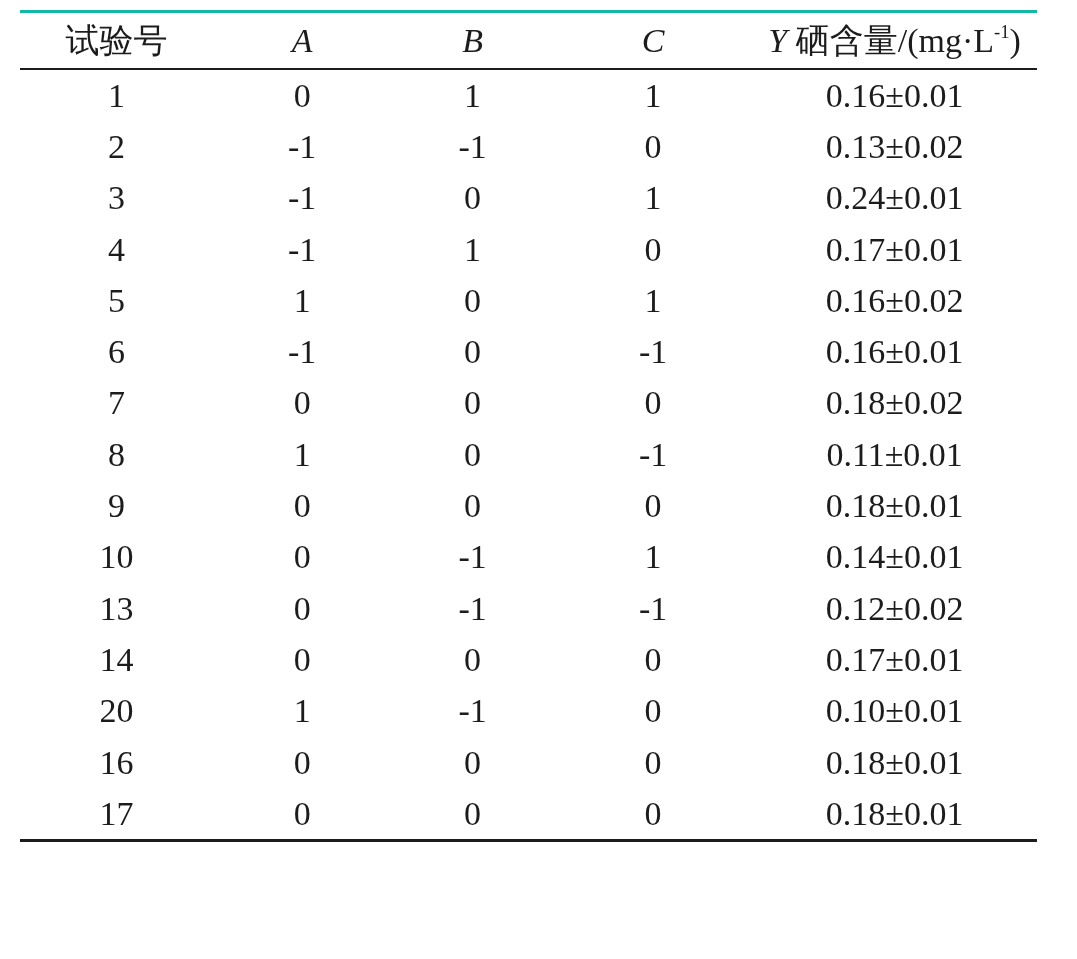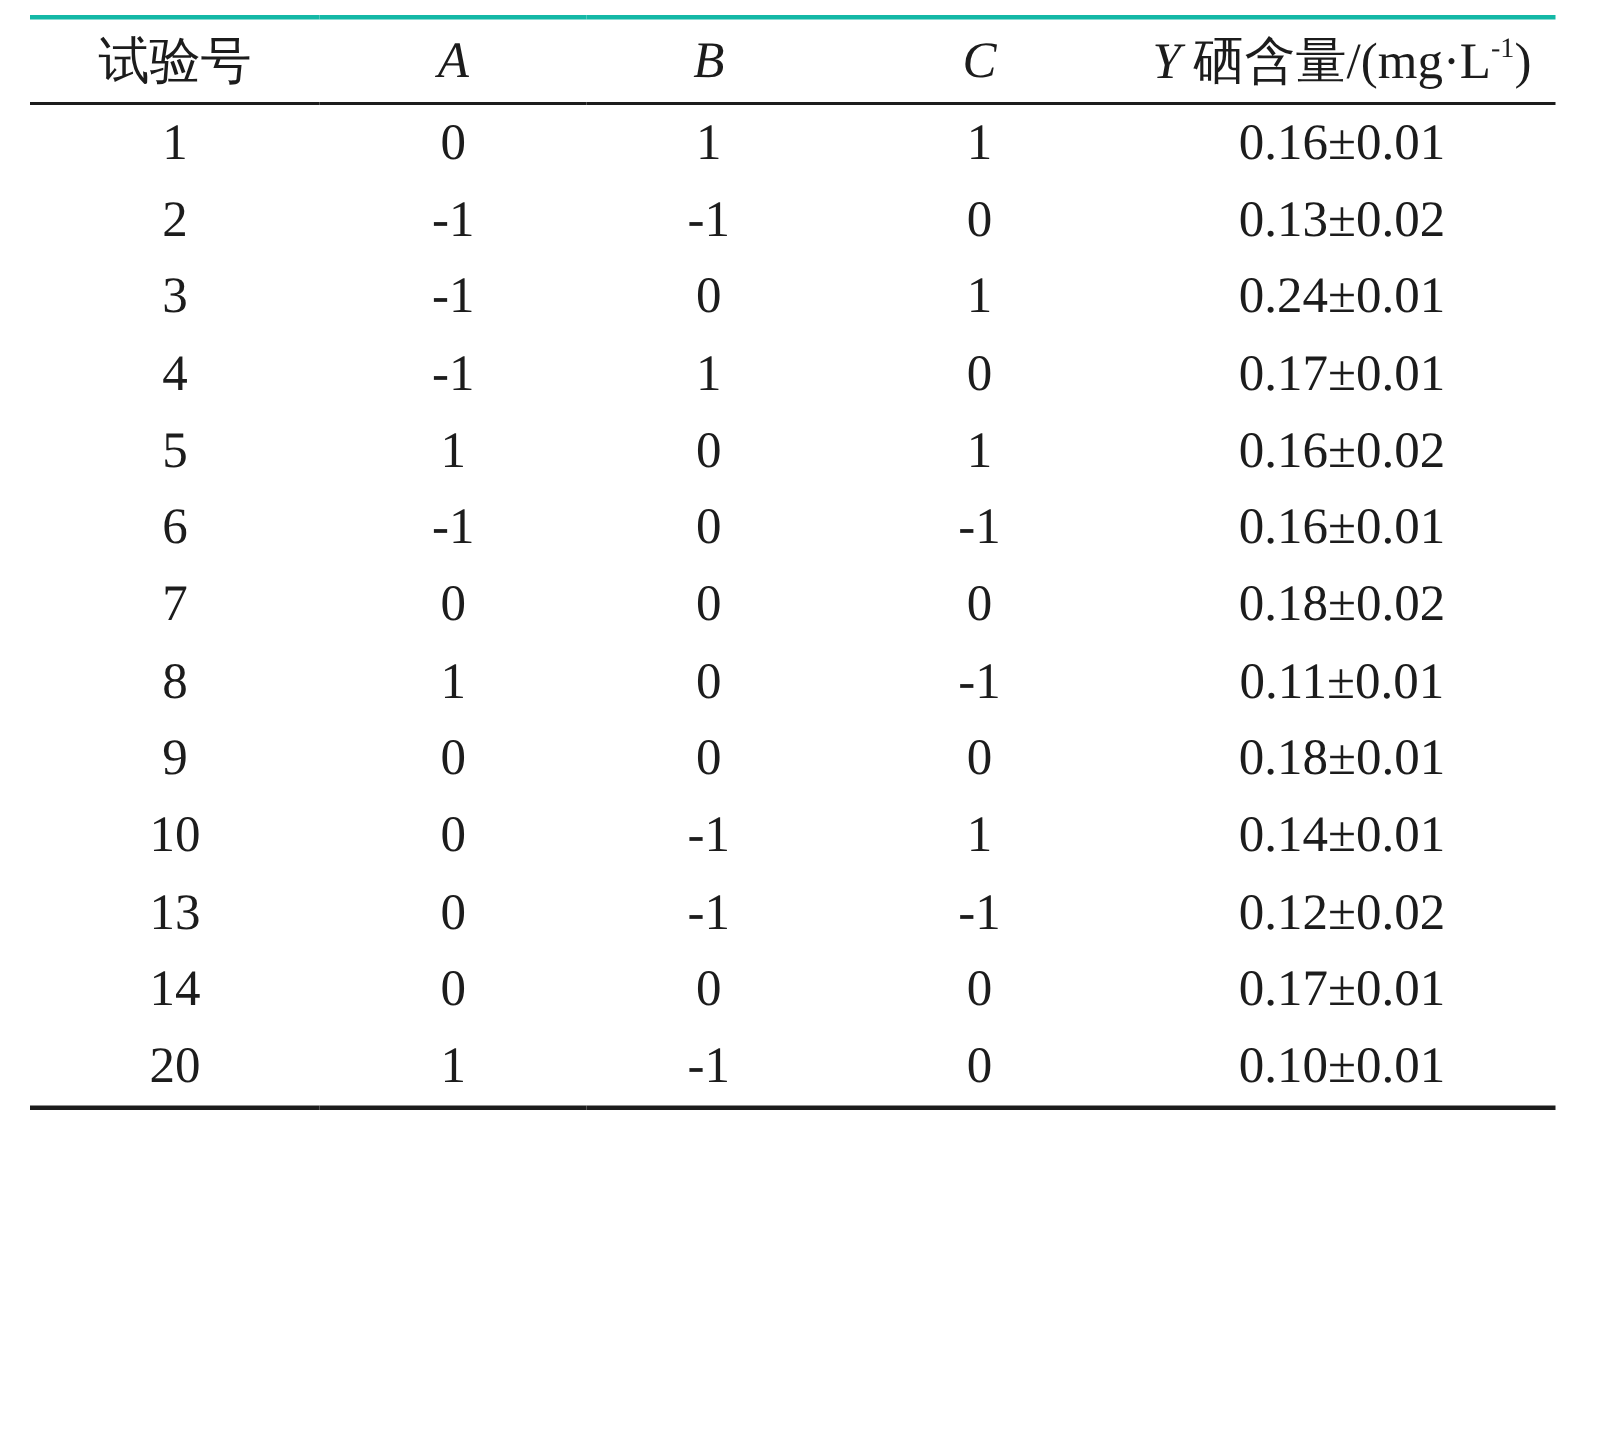--- a/index.html
+++ b/index.html
@@ -168,15 +168,29 @@
     <td>0</td>
     <td>0.17±0.01</td>
   </tr>
         <tr>
     <td>20</td>
     <td>1</td>
     <td>-1</td>
     <td>0</td>
     <td>0.10±0.01</td>
   </tr>
+        <tr>
+    <td>16</td>
+    <td>0</td>
+    <td>0</td>
+    <td>0</td>
+    <td>0.18±0.01</td>
+  </tr>
+        <tr>
+    <td>17</td>
+    <td>0</td>
+    <td>0</td>
+    <td>0</td>
+    <td>0.18±0.01</td>
+  </tr>
       </tbody>
   </table>
 </div>
 
 </body></html>

